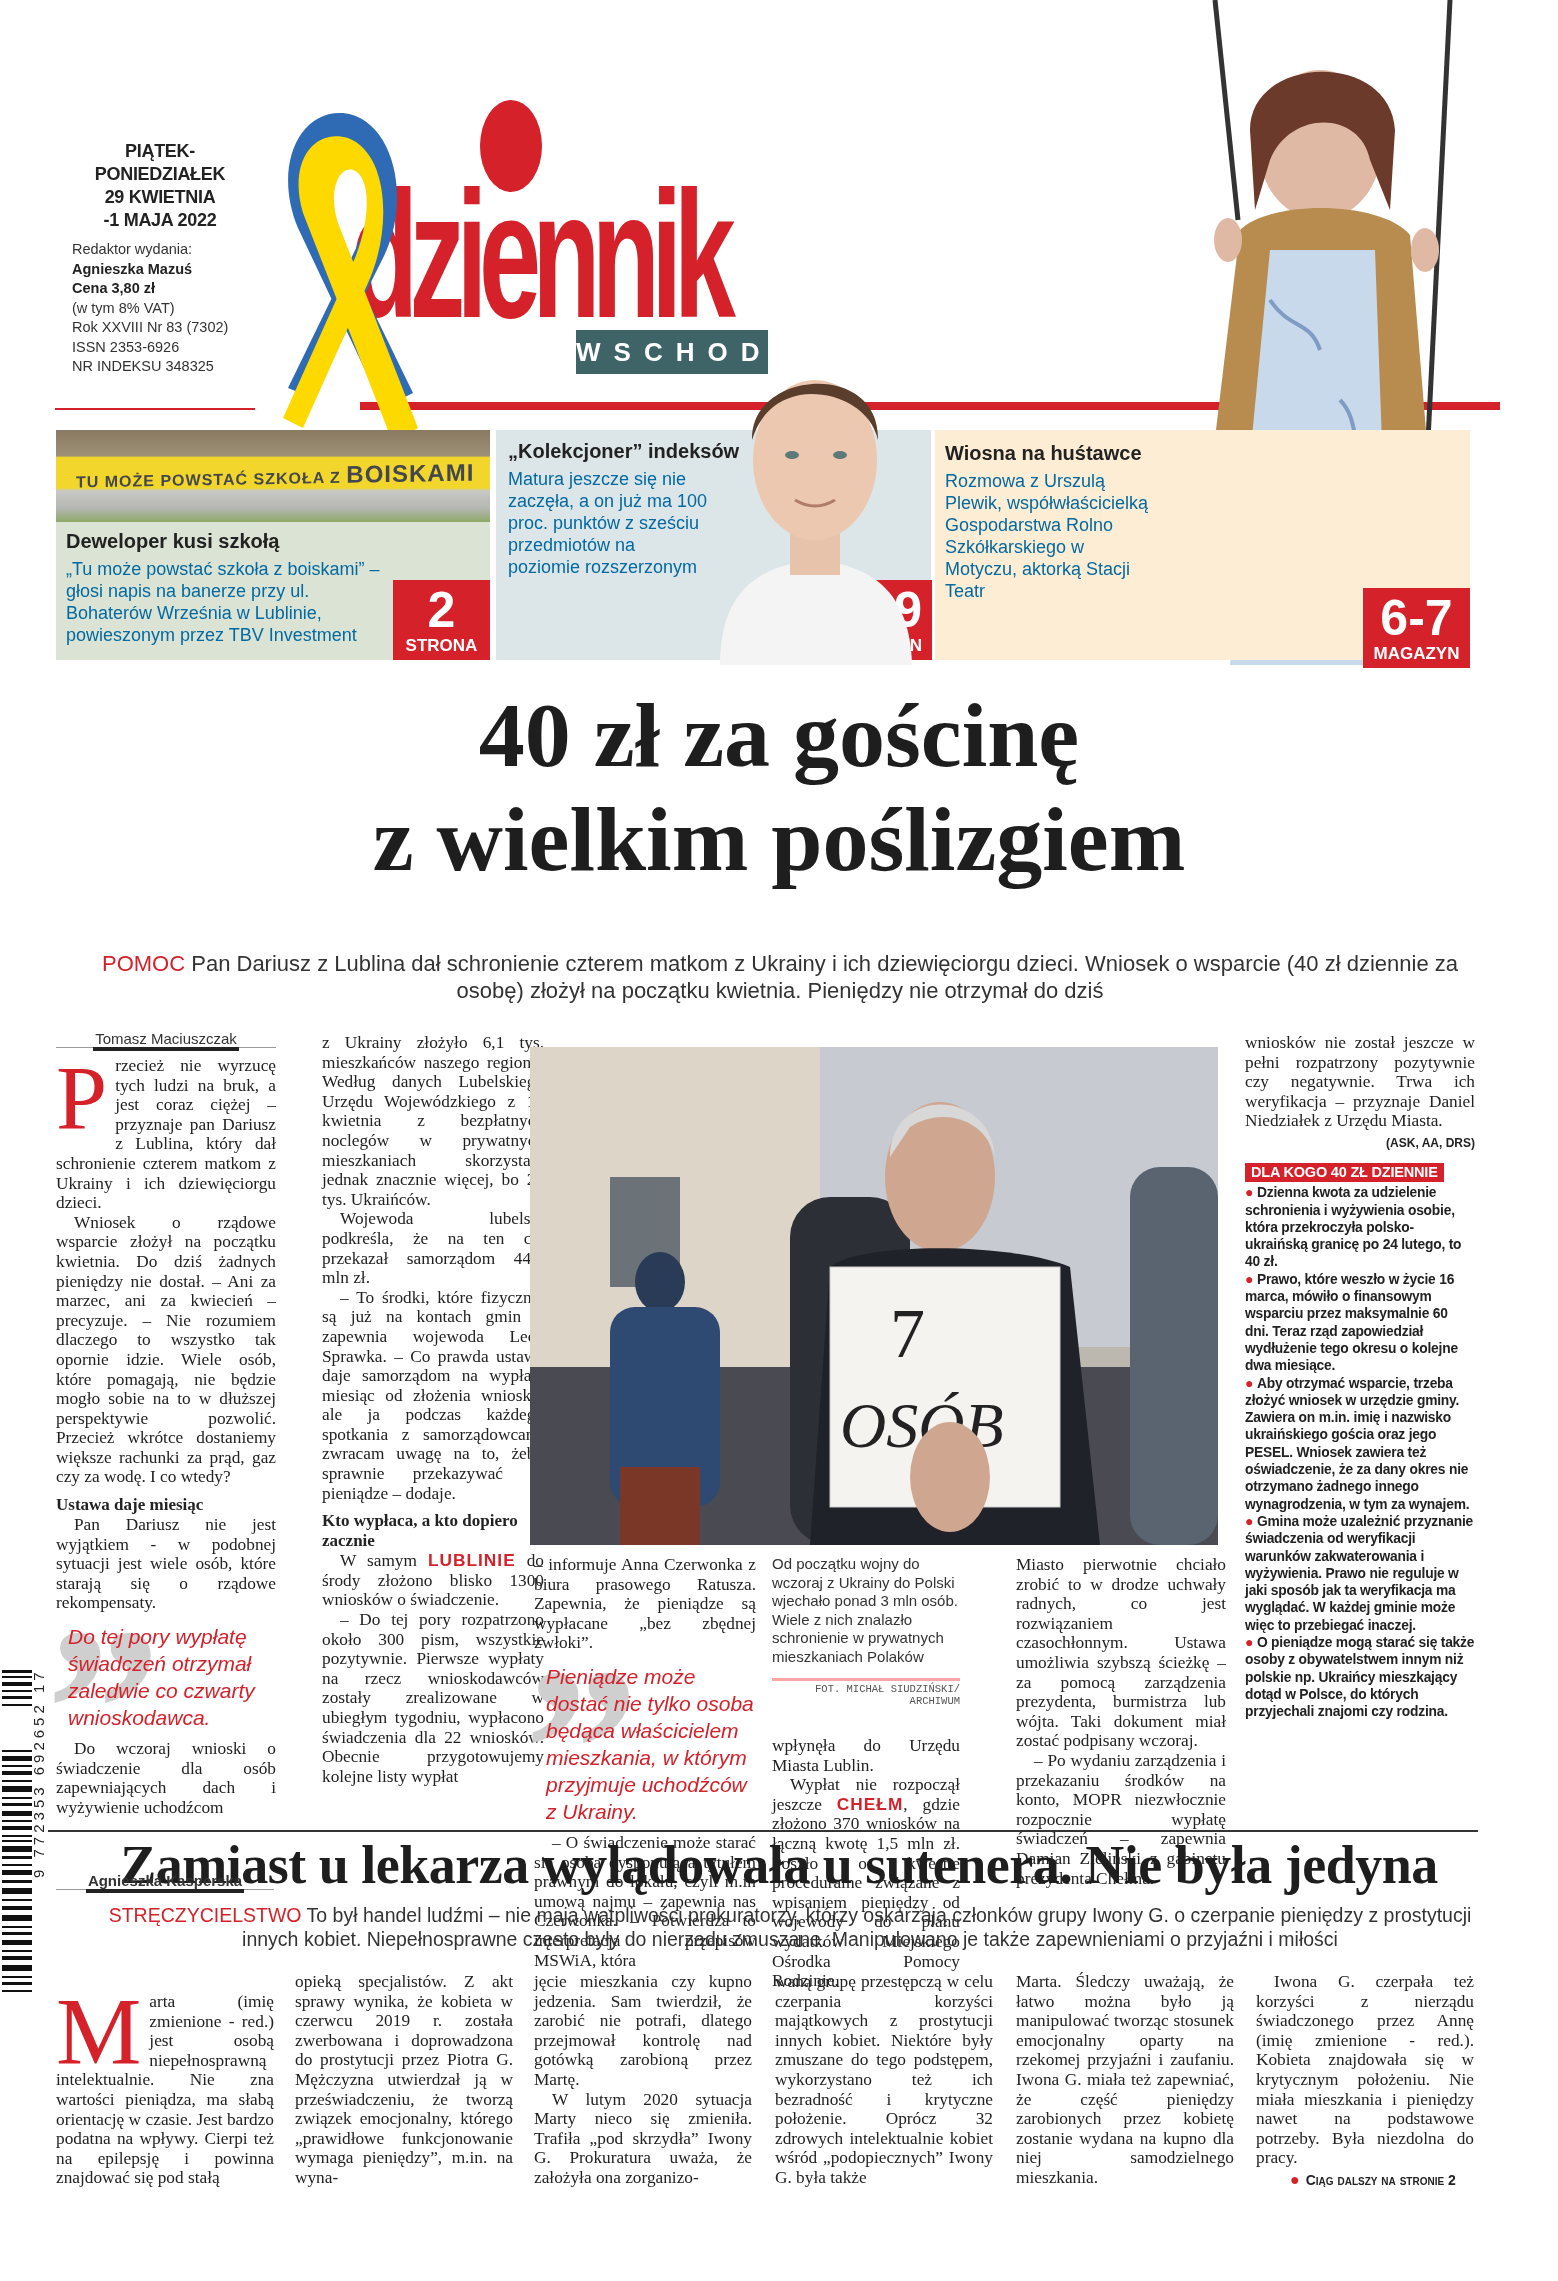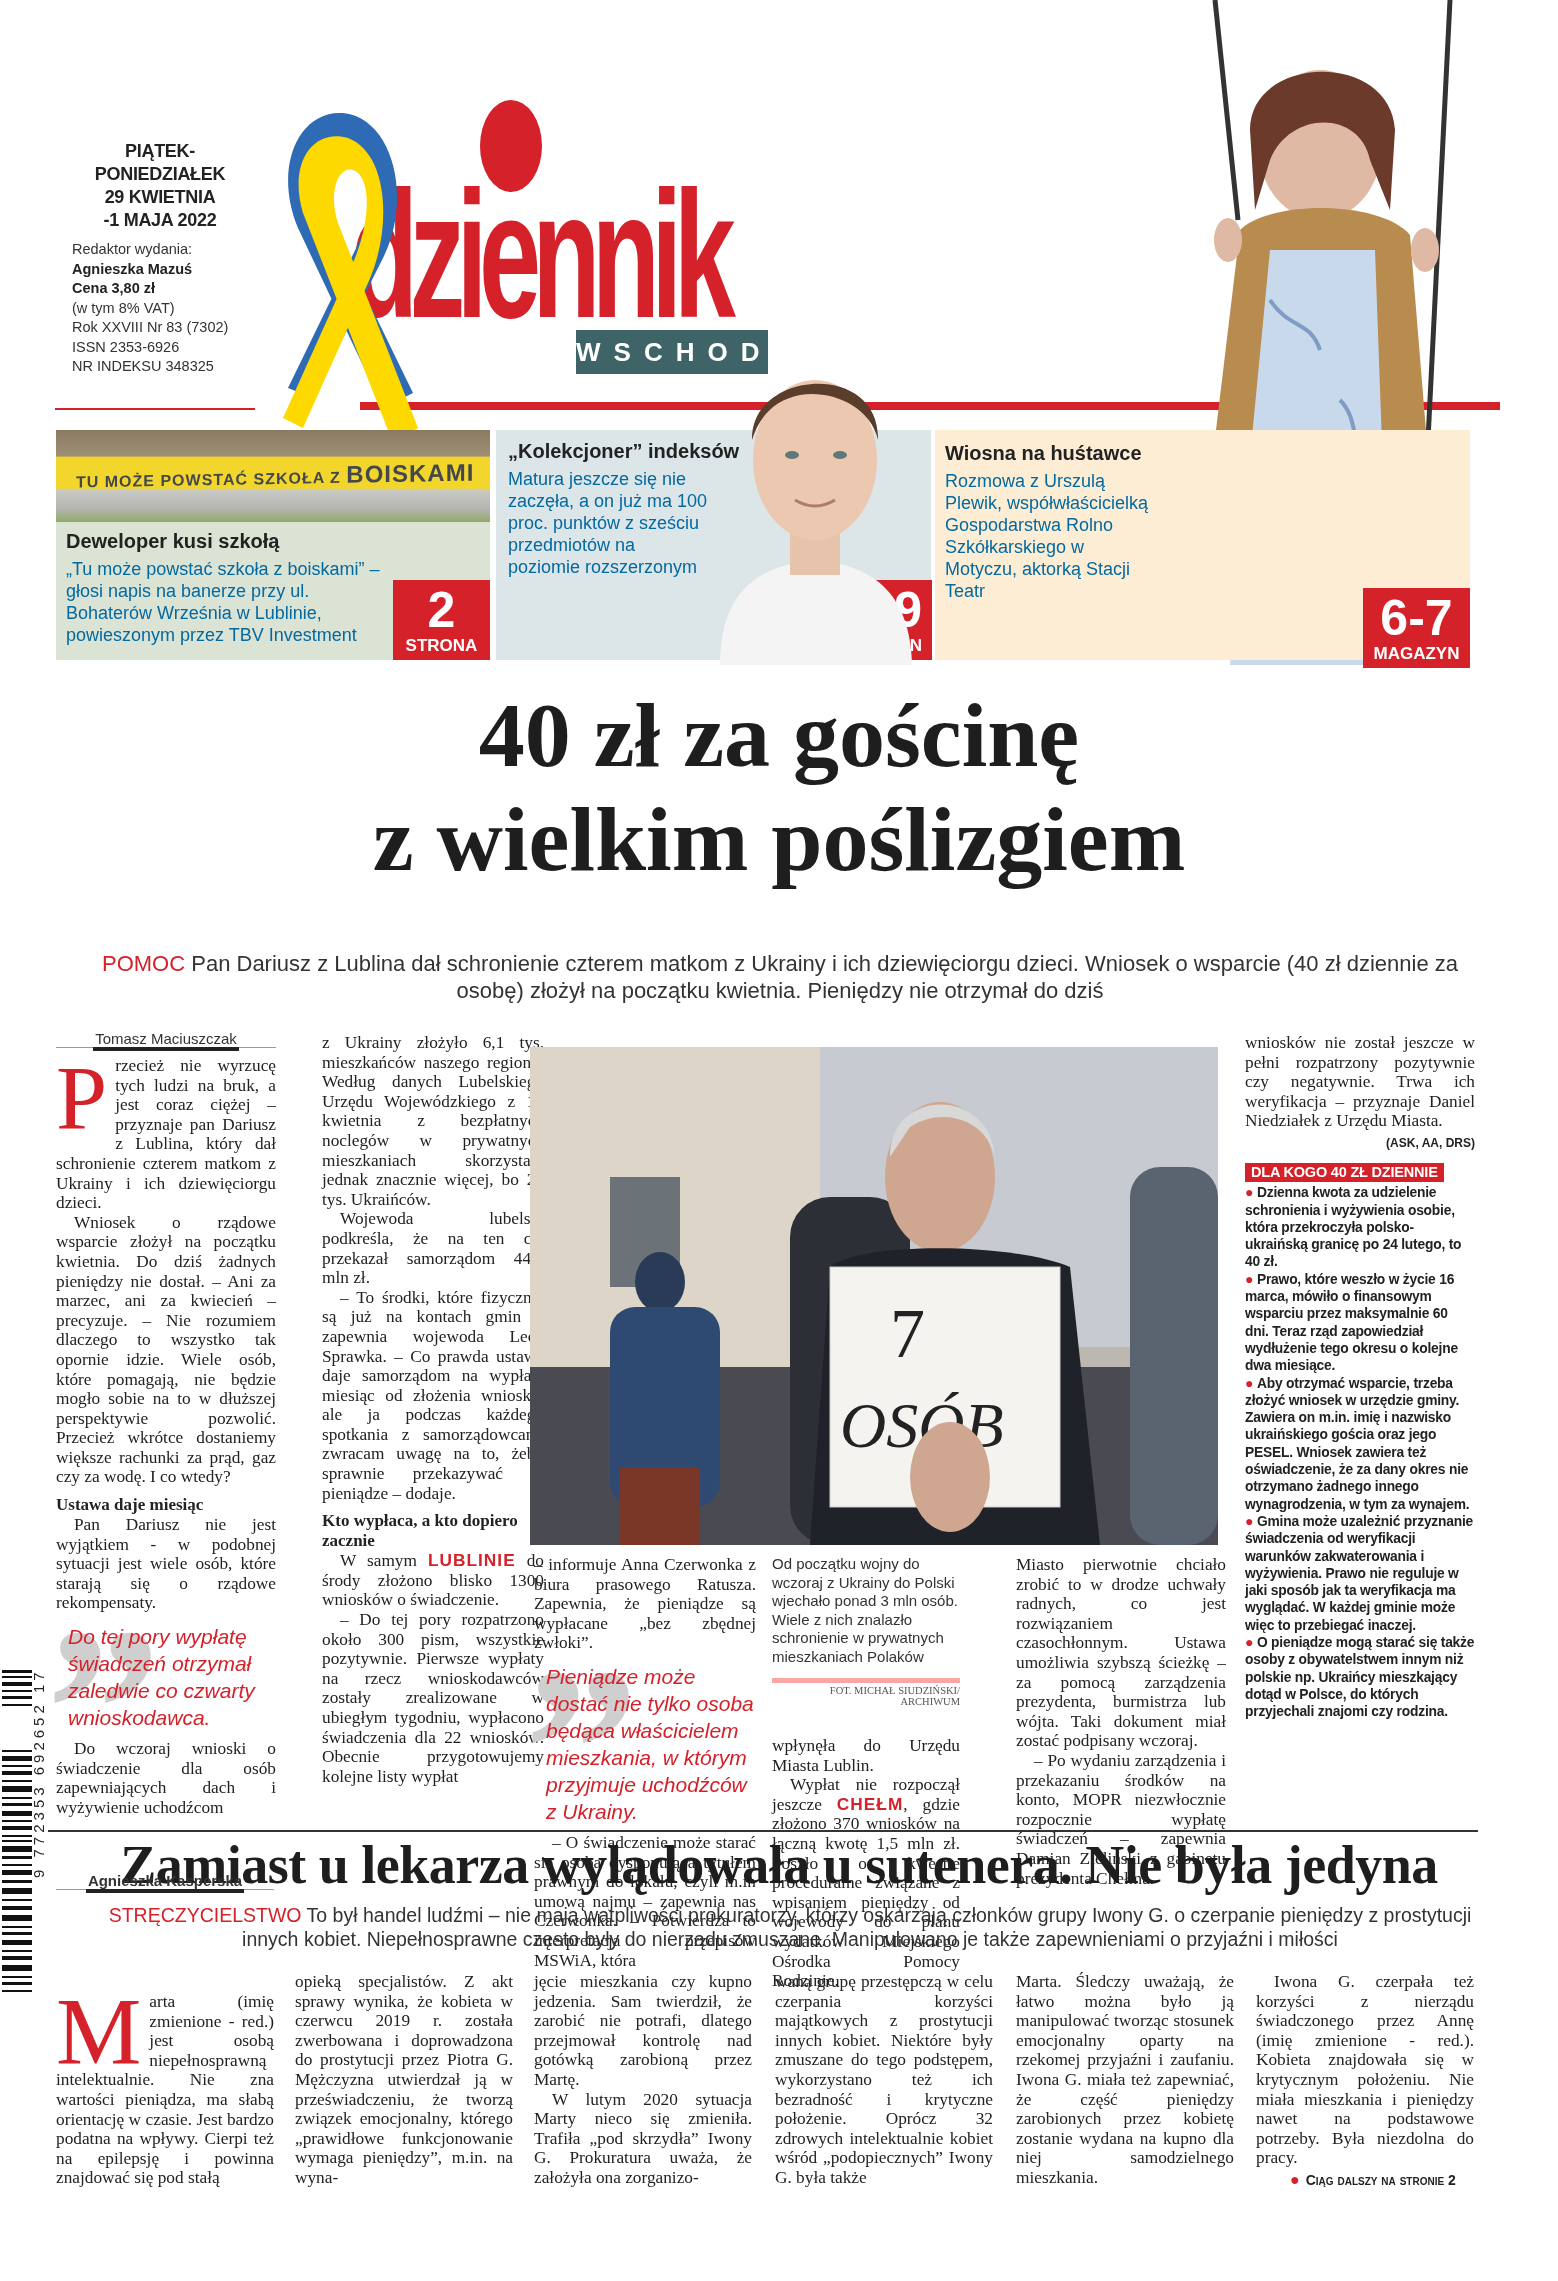--- a/index.html
+++ b/index.html
@@ -47,21 +47,21 @@
   .byline { position: absolute; font-family: "Liberation Sans", sans-serif; font-size: 15px; color: #333; border-bottom: 1px solid #999; text-align: center; }
   .byline span { border-bottom: 4px solid #222; padding: 0 2px; }
   .dropcap { float: left; font-family: "Liberation Serif", serif; color: #d4212a; font-size: 92px; line-height: 76px; margin: 4px 8px 0 0; }
   .pullquote { position: relative; font-family: "Liberation Sans", sans-serif; font-style: italic; color: #d4212a; font-size: 21px; line-height: 27px; margin: 10px 0 8px 0; padding-left: 12px; text-align: left; }
   .pullquote .qmark { position: absolute; left: -10px; top: -28px; font-family: "Liberation Serif", serif; font-size: 230px; color: #cfcfcf; font-weight: bold; font-style: normal; z-index: 0; line-height: 230px; }
   .pullquote .qtext { position: relative; z-index: 1; }
   .red-b { color: #d4212a; font-weight: bold; font-family: "Liberation Sans", sans-serif; letter-spacing: 1px; }
 
   #main-photo { left: 530px; top: 1047px; width: 688px; height: 498px; overflow: hidden; }
   #caption { left: 772px; top: 1555px; width: 188px; font-family: "Liberation Sans", sans-serif; font-size: 15px; line-height: 18.5px; color: #333; }
-  #photo-credit { left: 772px; top: 1678px; width: 188px; font-family: Liberation Serif, serif; font-size: 10.5px; color: #555; border-top: 5px solid #fca5a5; padding-top: 2px; text-align: right; }
+  #photo-credit { left: 772px; top: 1678px; width: 188px; font-family: Liberation Mono, monospace; font-size: 10.5px; color: #555; border-top: 3px solid #fca5a5; padding-top: 2px; text-align: right; }
 
   
   #infobox { left: 1245px; top: 1163px; width: 230px; font-family: "Liberation Sans", sans-serif; font-size: 13.8px; line-height: 17.3px; color: #222; font-weight: bold; letter-spacing: -0.2px; }
   #infobox .ib-title { background: #d4212a; color: #fff; font-weight: bold; font-size: 14.5px; padding: 1px 6px; display: inline-block; margin-bottom: 2px; }
   #infobox .bullet { color: #d4212a; font-size: 14px; }
   #signature { font-family: "Liberation Sans", sans-serif; font-weight: bold; font-size: 12px; float: right; margin-top: 3px; }
 
   
   #divider2 { left: 48px; top: 1830px; width: 1430px; height: 2px; background: #333; }
   #headline2 { left: 0; top: 1832px; width: 1558px; text-align: center; font-family: "Liberation Serif", serif; font-weight: bold; font-size: 54px; line-height: 66px; color: #1e1e1e; letter-spacing: -0.5px; }

